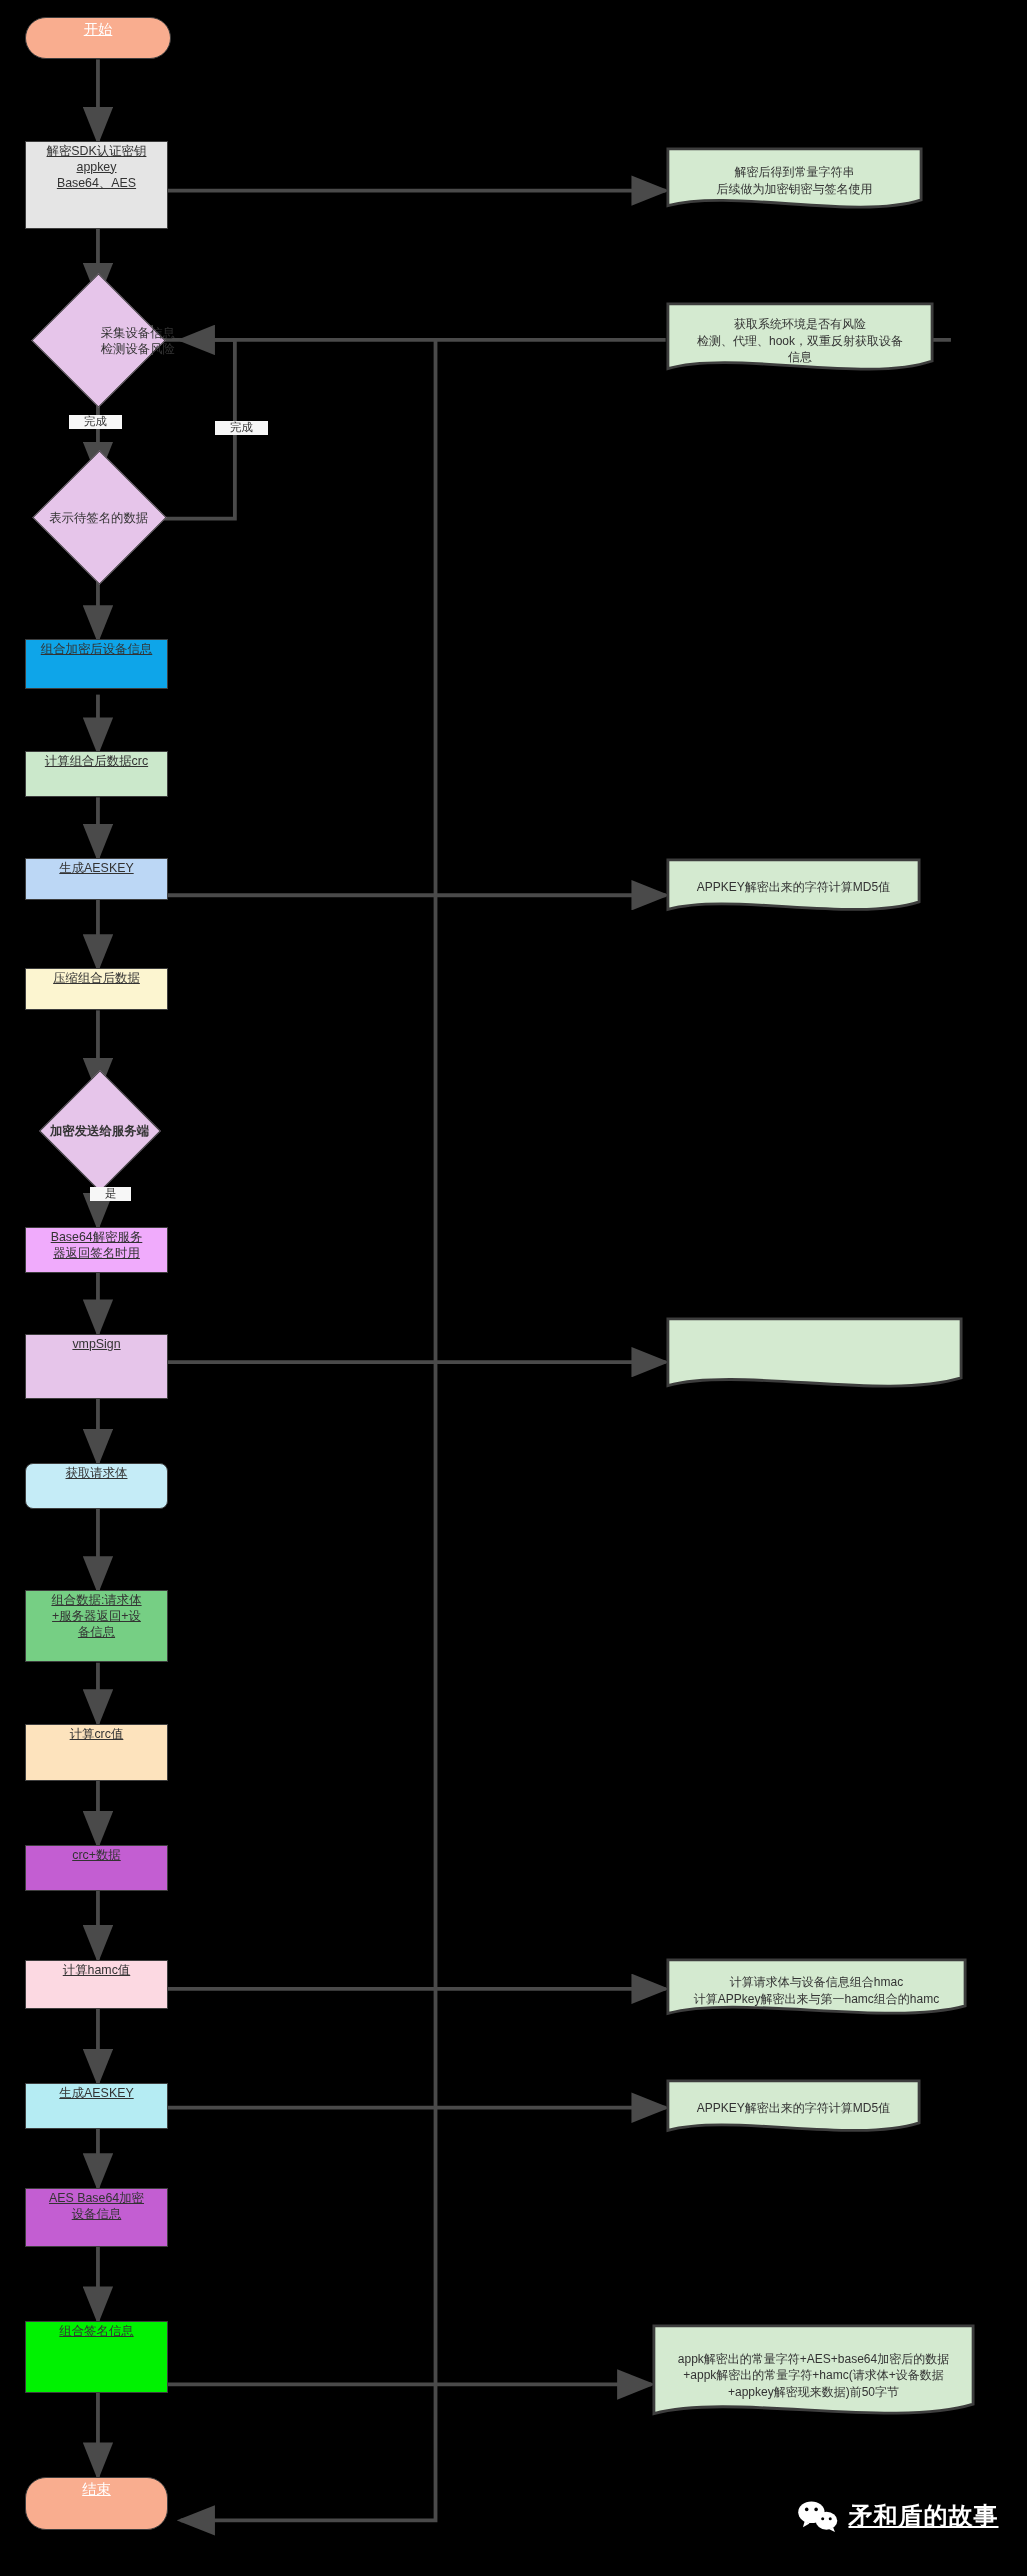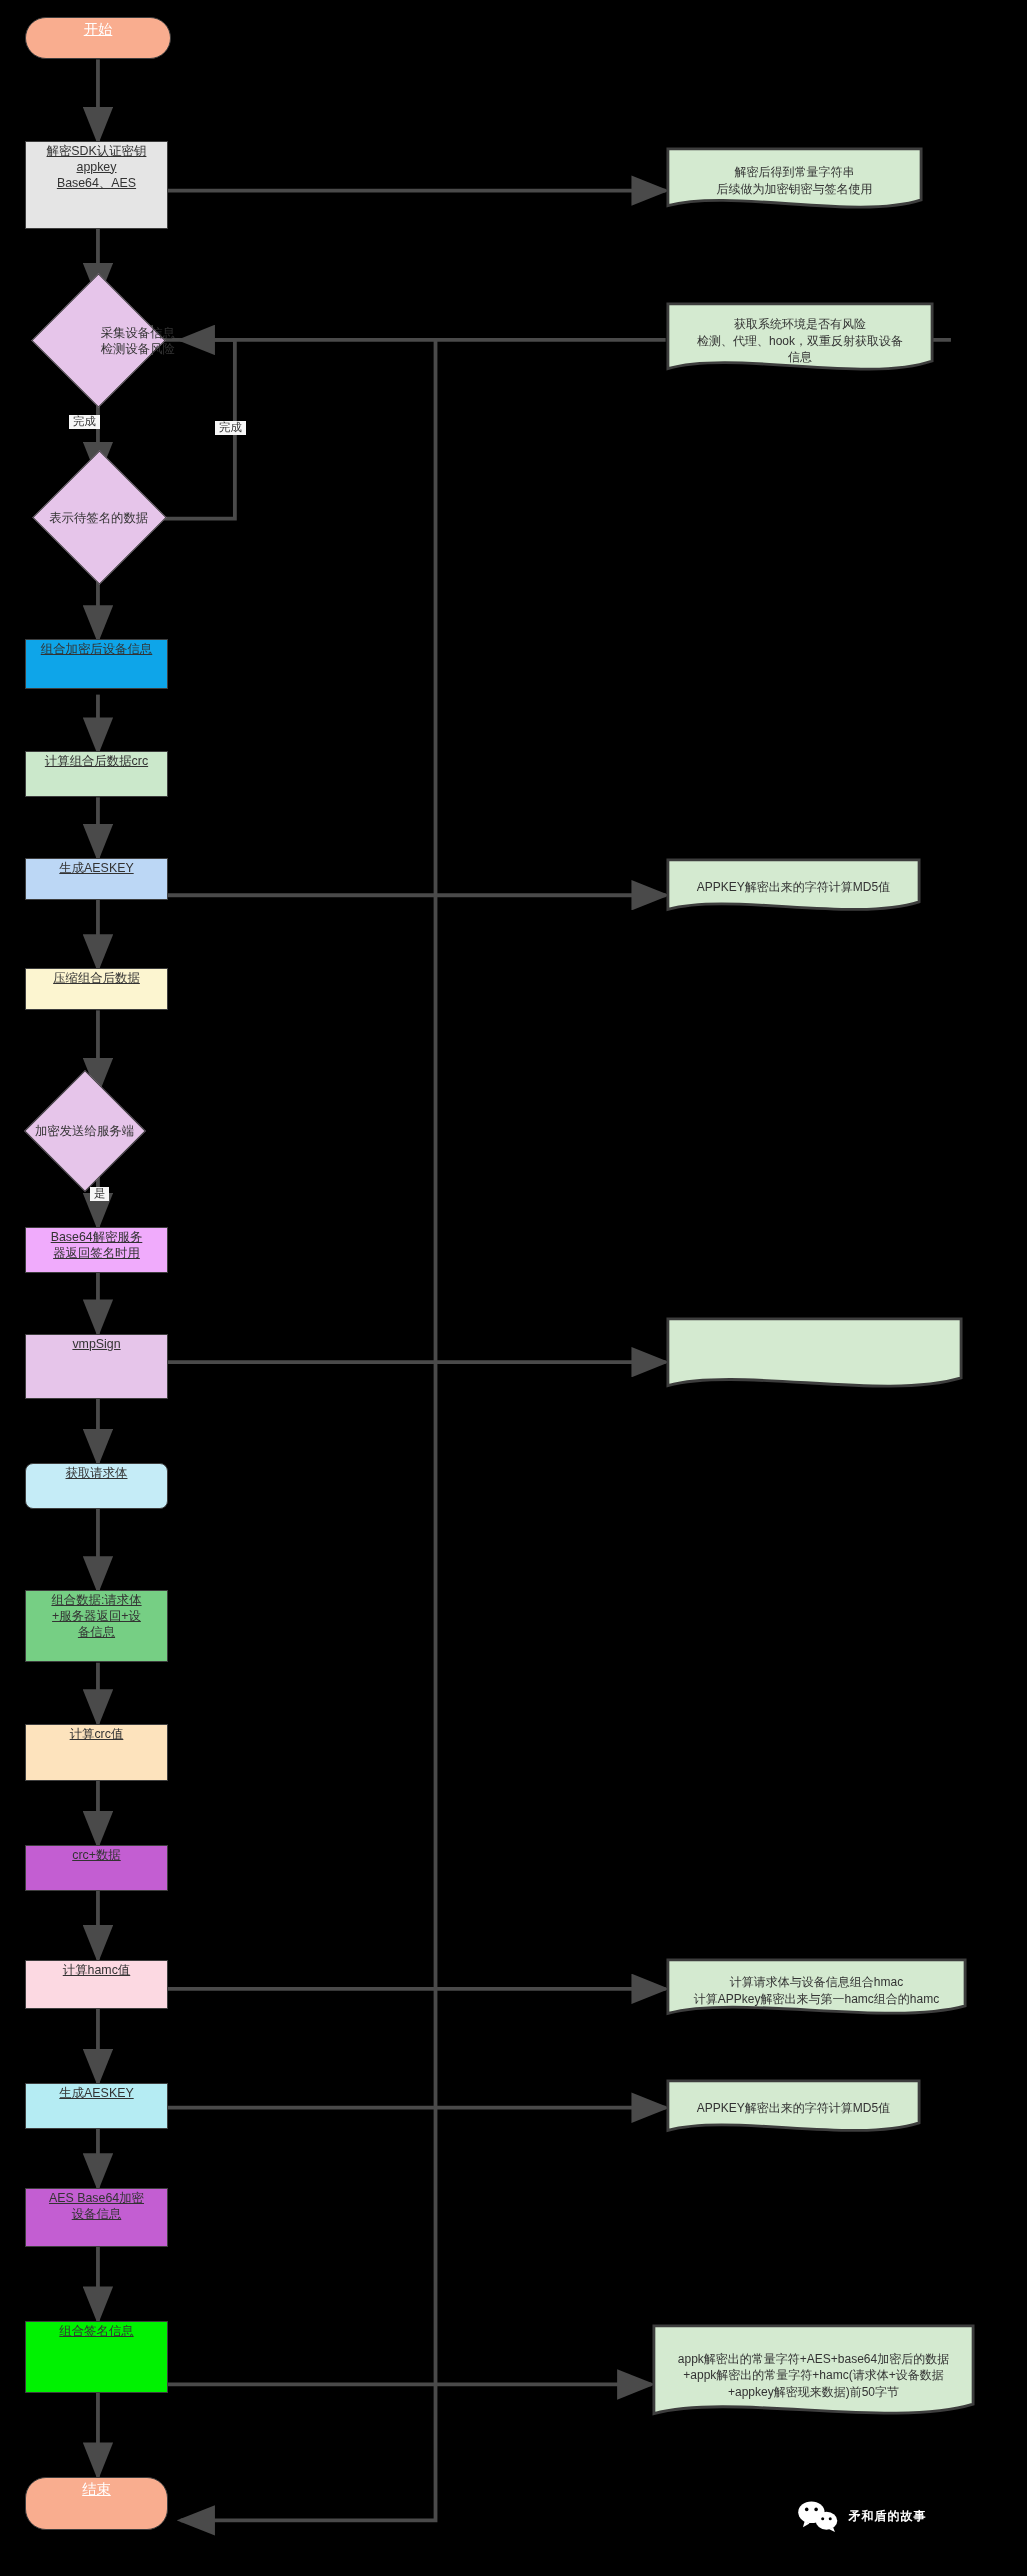--- a/index.html
+++ b/index.html
@@ -22,24 +22,24 @@
   .diamond .dlabel{position:relative;z-index:2;text-align:right;color:#333;
         font-size:12.4px;line-height:1.3;white-space:nowrap;}
 
   .note{position:absolute;box-sizing:border-box;color:#333;font-size:12px;
         line-height:1.38;text-align:center;
         display:flex;align-items:center;justify-content:center;padding:5.7px 7.6px;}
   .note .nbg{position:absolute;left:0;top:0;width:100%;height:100%;z-index:0;}
   .note .ntext{position:relative;z-index:2;}
 
   .edgelabel{position:absolute;background:#f7f7f7;color:#333;font-size:11.4px;
-             padding:0 4px;line-height:1.2;}
+             padding:0 15px;line-height:1.2;}
 
   .wm{position:absolute;display:flex;align-items:center;gap:9.5px;}
-  .wm .wmtext{color:#fff;font-size:12px;font-weight:bold;letter-spacing:1px;}
+  .wm .wmtext{color:#fff;font-size:24px;font-weight:bold;letter-spacing:1px;text-decoration:underline;}
 </style>
 </head>
 <body>
 
 <div id="stage">
 
   <svg id="wires" viewBox="0 0 1080 2708" xmlns="http://www.w3.org/2000/svg">
     <defs>
       <marker id="ah" markerWidth="10" markerHeight="8" refX="9" refY="4" orient="auto">
         <path d="M0,0 L10,4 L0,8 z" fill="#4a4a4a"></path>
@@ -113,21 +113,21 @@
   </div>
 
   <div class="node" style="left:25px;top:858px;width:143px;height:42px;background:#bcd7f5;">
     <span>生成AESKEY</span>
   </div>
 
   <div class="node" style="left:25px;top:968px;width:143px;height:42px;background:#fcf5d0;">
     <span>压缩组合后数据</span>
   </div>
 
-  <div class="diamond" style="left:0;top:1092px;width:169px;height:78px;">
+  <div class="diamond" style="left:15px;top:1092px;width:169px;height:78px;font-weight:bold;">
     <div class="dshape" style="background:#e6c5ea;width:86px;height:86px;left:42px;top:-3.8px;"></div>
     <div class="dlabel" style="white-space:nowrap;">加密发送给服务端</div>
   </div>
 
   <div class="node" style="left:25px;top:1227px;width:143px;height:46px;background:#f0abfc;white-space:pre-line;">
     <span>Base64解密服务
 器返回签名时用</span>
   </div>
 
   <div class="node" style="left:25px;top:1334px;width:143px;height:65px;background:#e6c5ea;">

